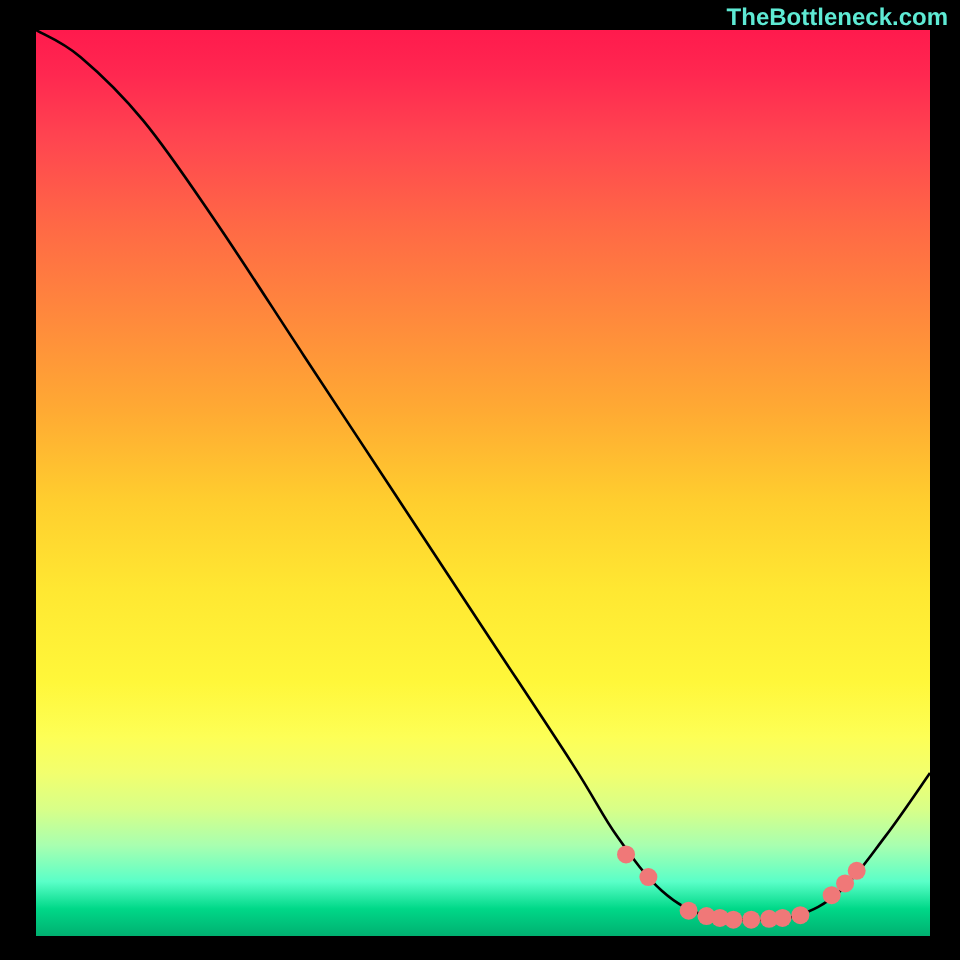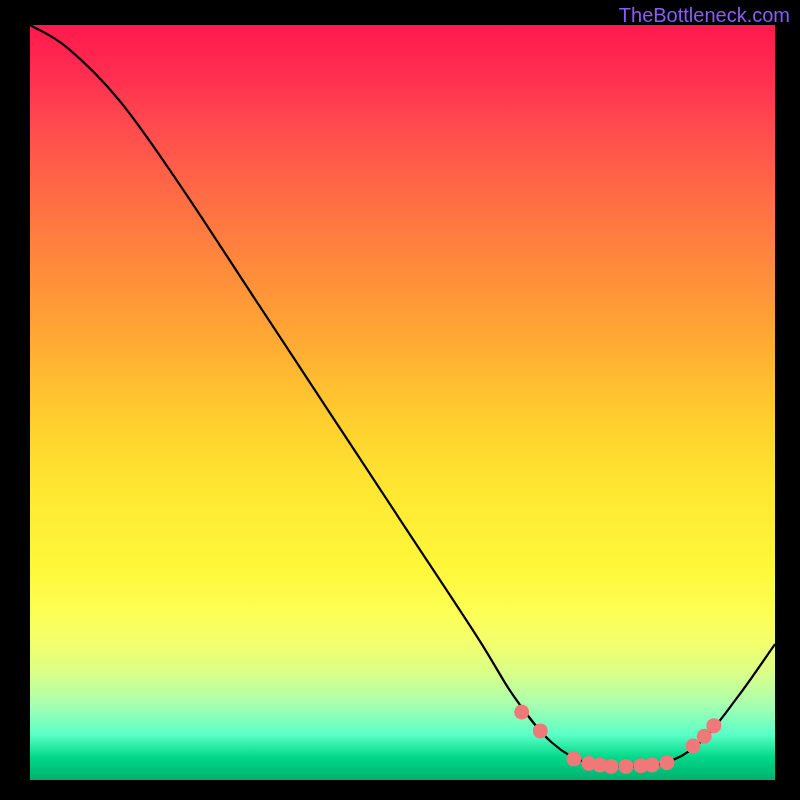--- a/index.html
+++ b/index.html
@@ -8,23 +8,23 @@
     height: 800px;
     background: #000;
     position: relative;
     font-family: Arial, sans-serif;
     overflow: hidden;
   }
   .watermark {
     position: absolute;
     top: 4px;
     right: 10px;
-    color: #8b5cf6;
+    color: #5eead4;
     font-size: 20px;
-    font-weight: 400;
+    font-weight: 700;
     z-index: 10;
   }
   .plot-area {
     position: absolute;
     left: 30px;
     top: 25px;
     width: 745px;
     height: 755px;
     background: linear-gradient(to bottom,
       #ff1a4d 0%,

